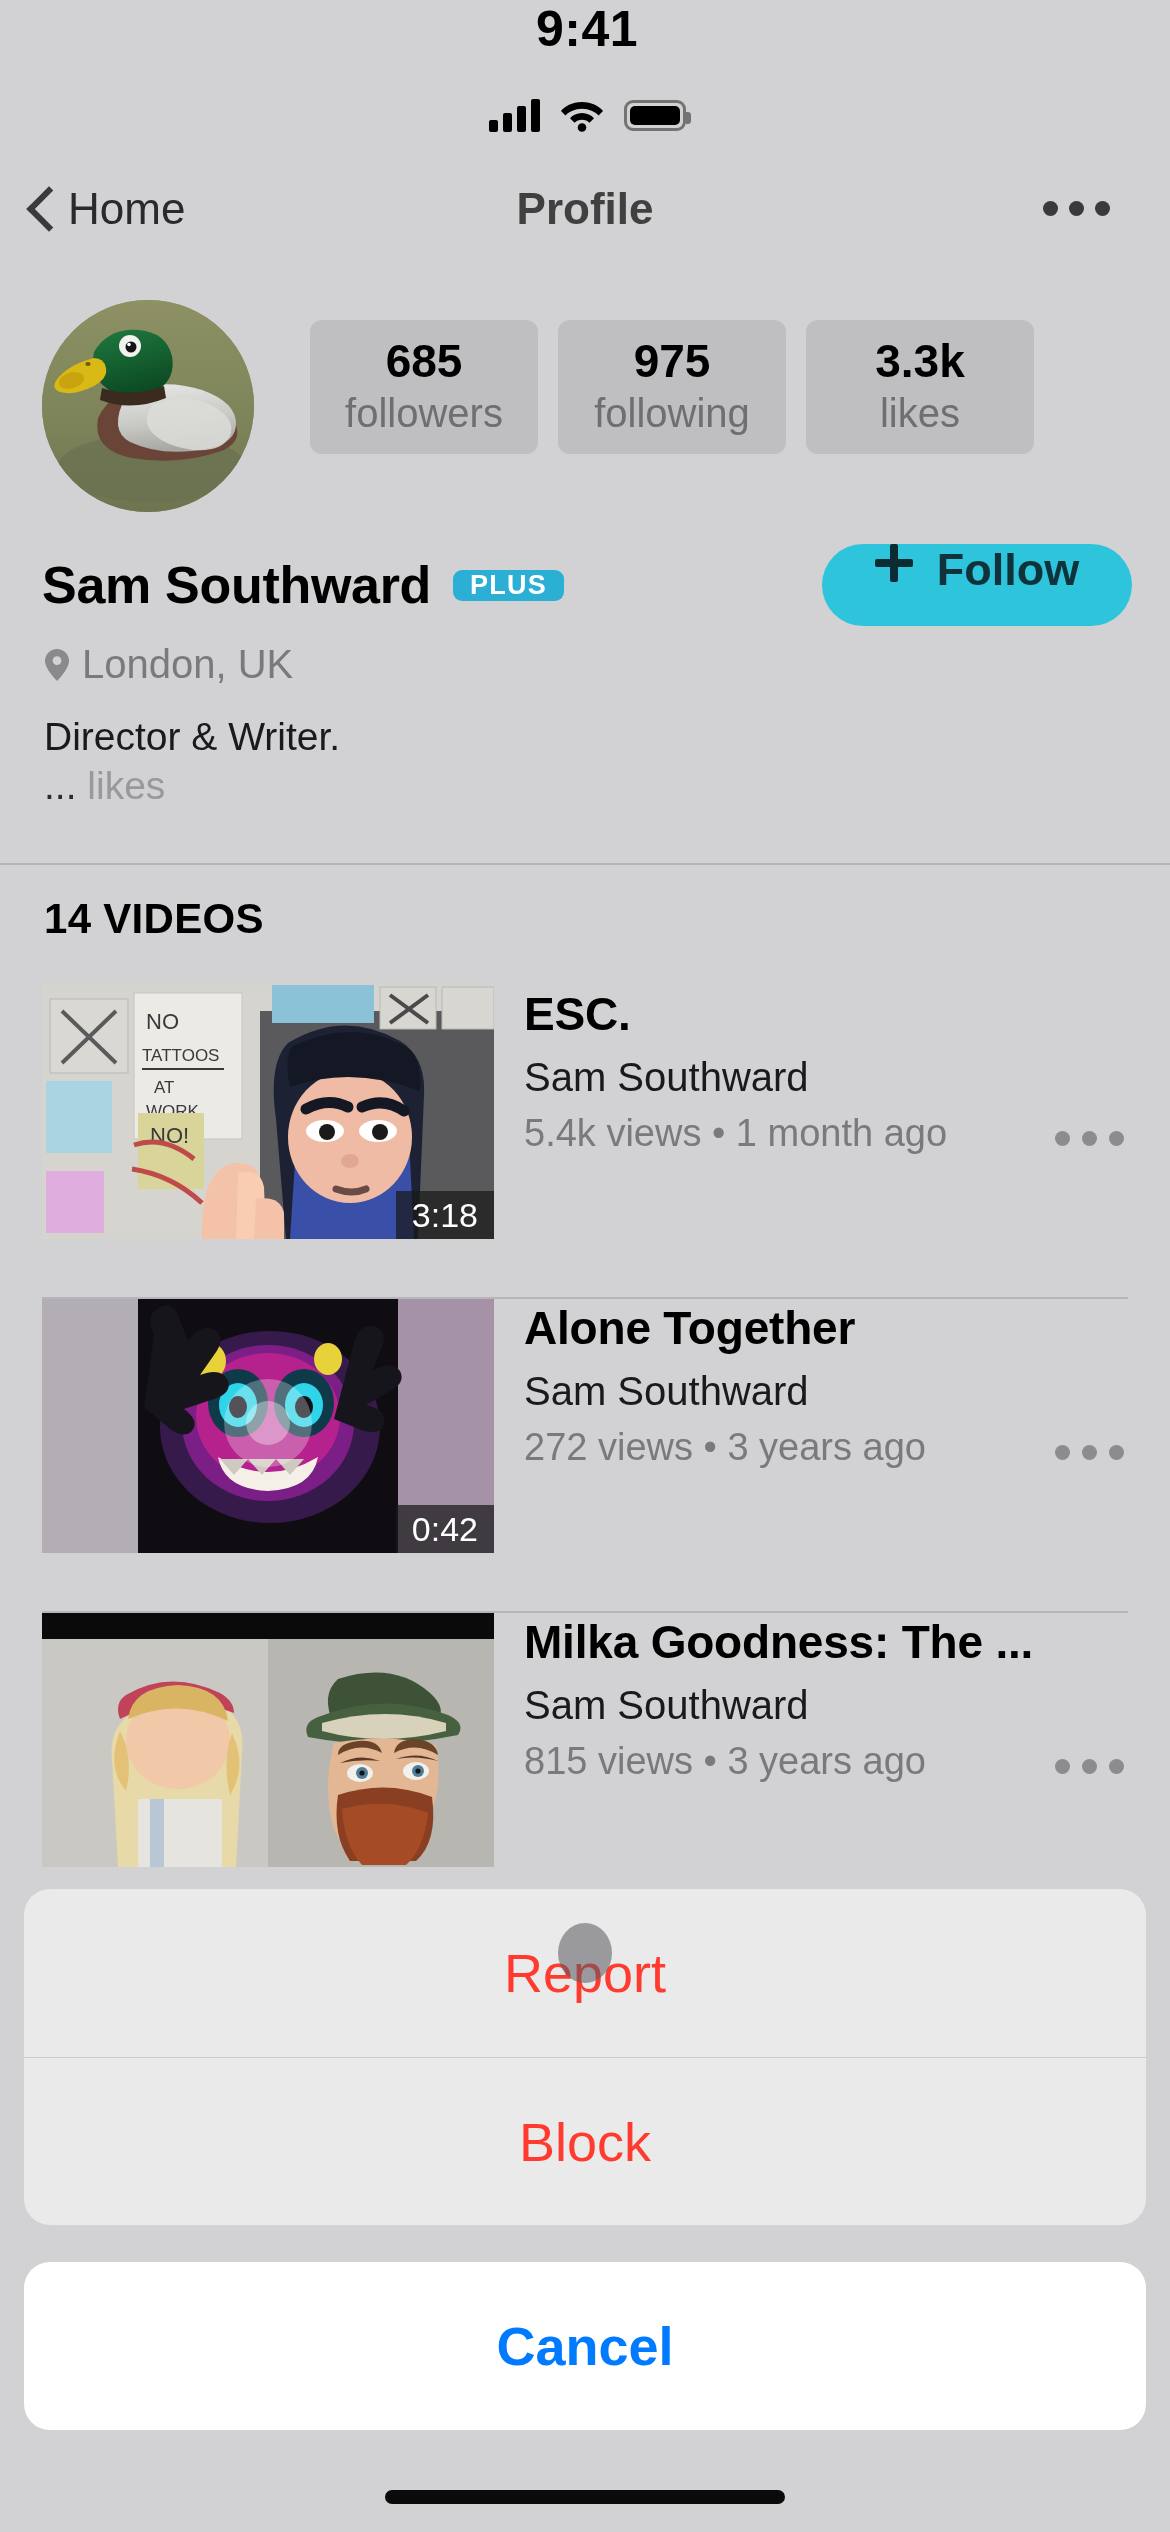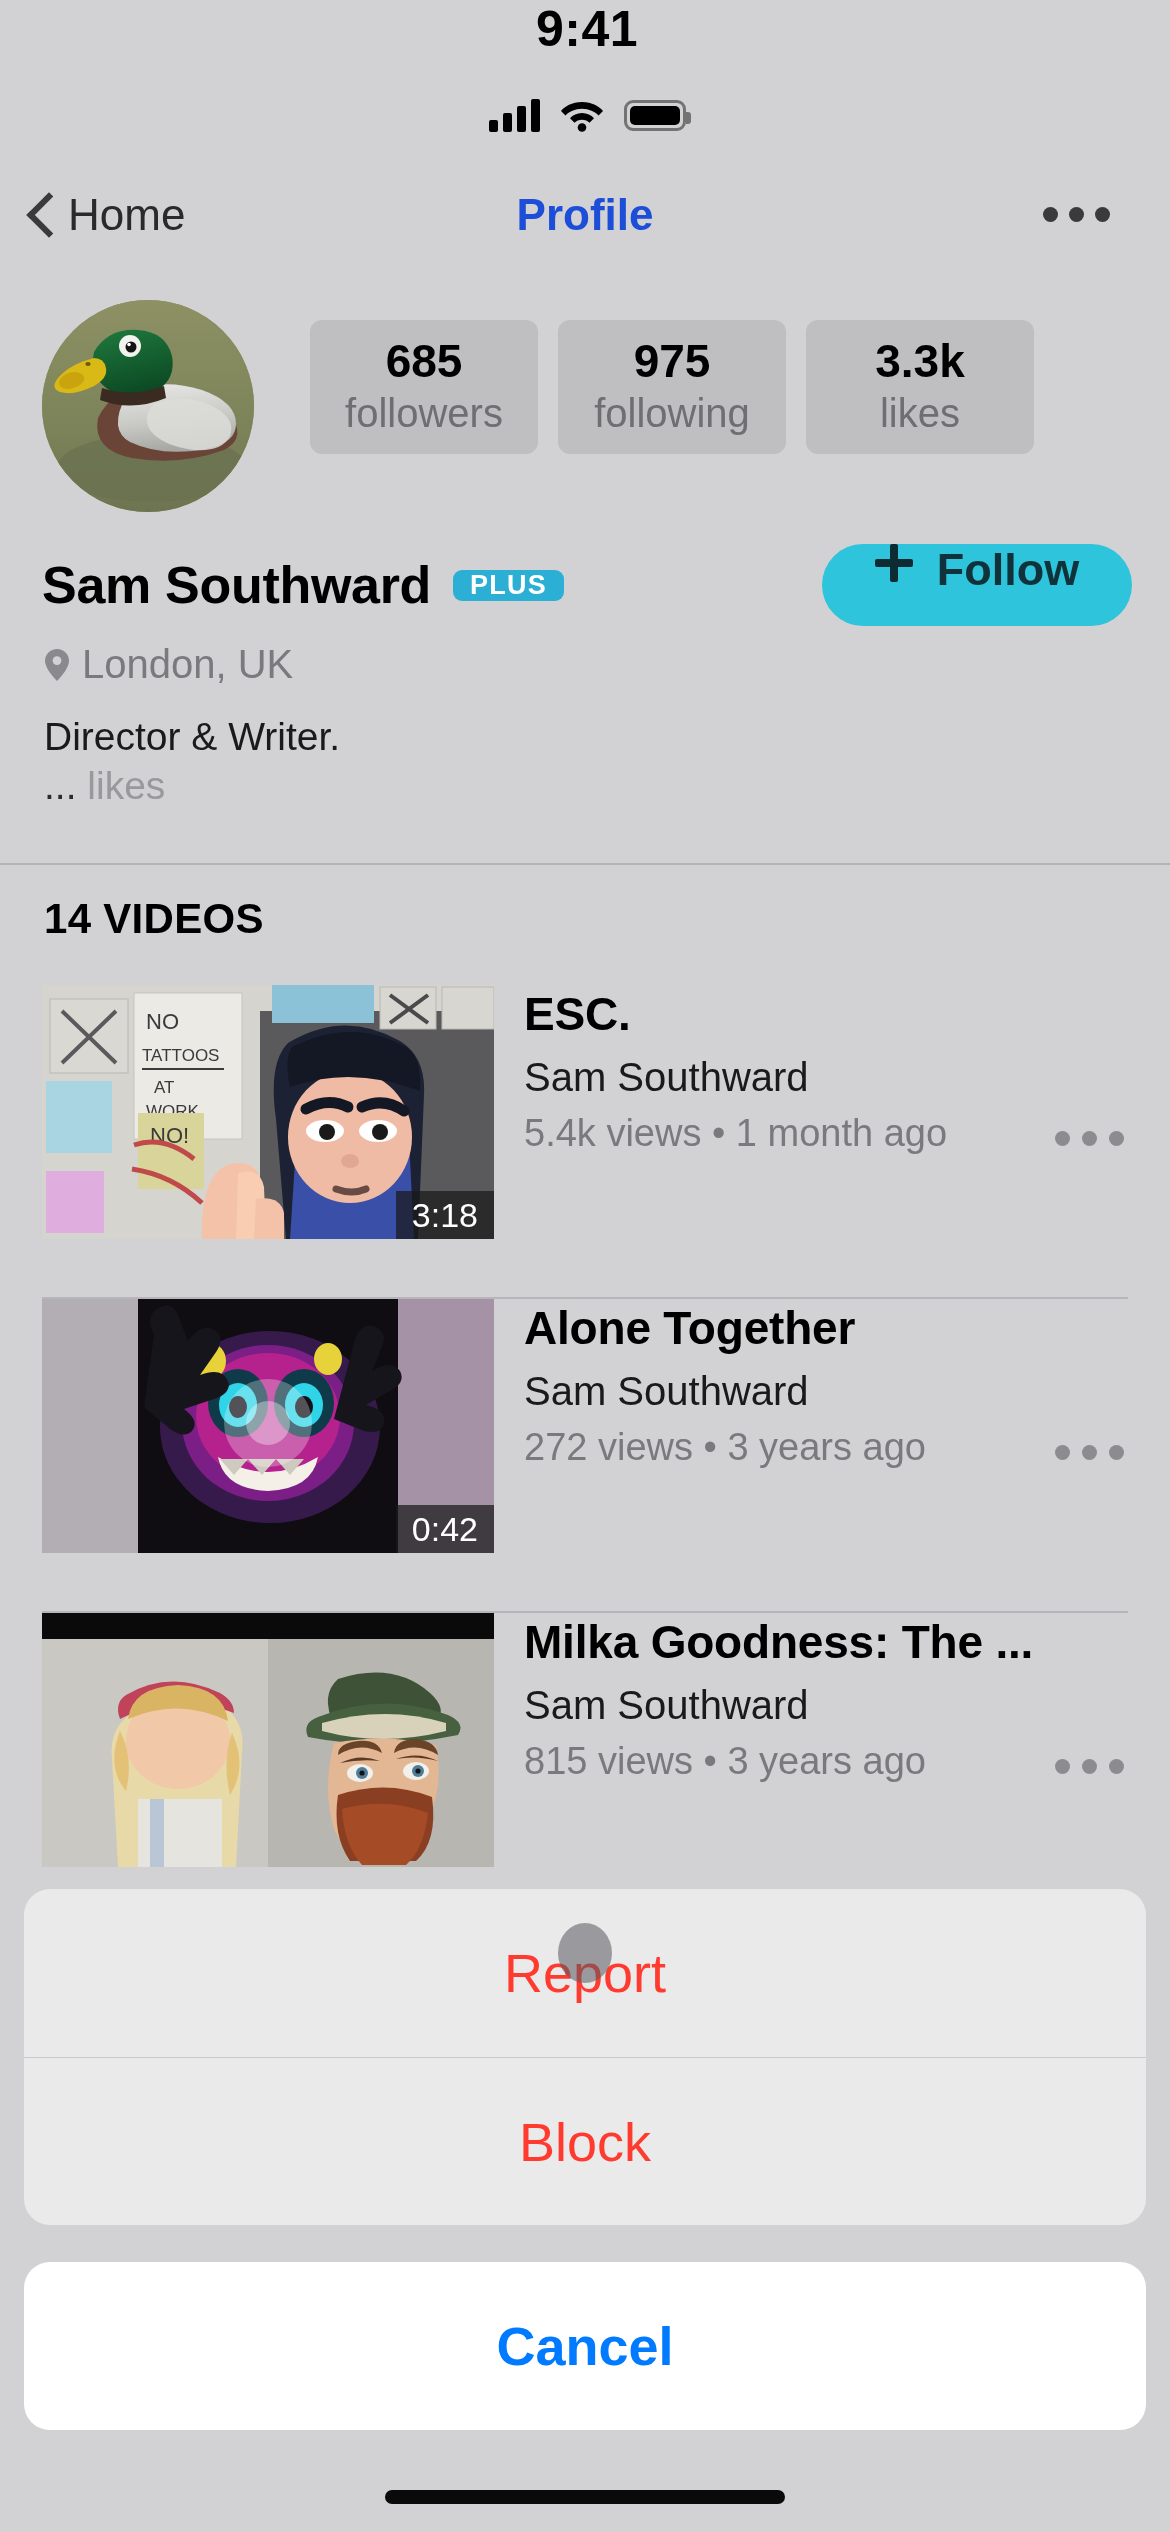--- a/index.html
+++ b/index.html
@@ -27,37 +27,37 @@
   .signal-icon i:nth-child(2){ height:19px; }
   .signal-icon i:nth-child(3){ height:26px; }
   .signal-icon i:nth-child(4){ height:33px; }
   .wifi-icon{ width:44px; height:34px; position:relative; }
   .battery-icon{ width:62px; height:31px; border:3px solid rgba(0,0,0,.45); border-radius:9px; position:relative; padding:3px; }
   .battery-icon::after{ content:""; position:absolute; right:-8px; top:9px; width:5px; height:12px; background:rgba(0,0,0,.45); border-radius:0 3px 3px 0; }
   .battery-fill{ height:100%; background:#000; border-radius:5px; }
 
   
   .nav-bar{
-    position:absolute; top:167px; left:0; width:1170px; height:95px;
+    position:absolute; top:161px; left:0; width:1170px; height:95px;
   }
   .nav-back{
     position:absolute; left:26px; top:0; height:95px;
     display:flex; align-items:center; gap:16px; cursor:pointer;
   }
   .chev-left{ width:26px; height:44px; position:relative; }
   .chev-left::before{
     content:""; position:absolute; left:7px; top:6px;
     width:26px; height:26px; border-left:6px solid #3a3a3c; border-bottom:6px solid #3a3a3c;
     transform:rotate(45deg);
   }
   .nav-back-label{ font-size:44px; color:#2a2a2c; font-weight:400; }
   .nav-title{
     position:absolute; left:0; top:0; width:1170px; height:95px;
     display:flex; align-items:center; justify-content:center;
-    font-size:44px; font-weight:700; color:#1d4ed8;
+    font-size:44px; font-weight:700; color:#404040;
   }
   .nav-more{
     position:absolute; right:60px; top:0; height:95px;
     display:flex; align-items:center; gap:11px; cursor:pointer;
   }
   .nav-more span{ width:15px; height:15px; border-radius:50%; background:#3a3a3c; display:block; }
 
   
   .profile{ position:absolute; top:300px; left:0; width:1170px; }
   .profile-top{ display:flex; align-items:flex-start; padding:0 40px 0 42px; }

